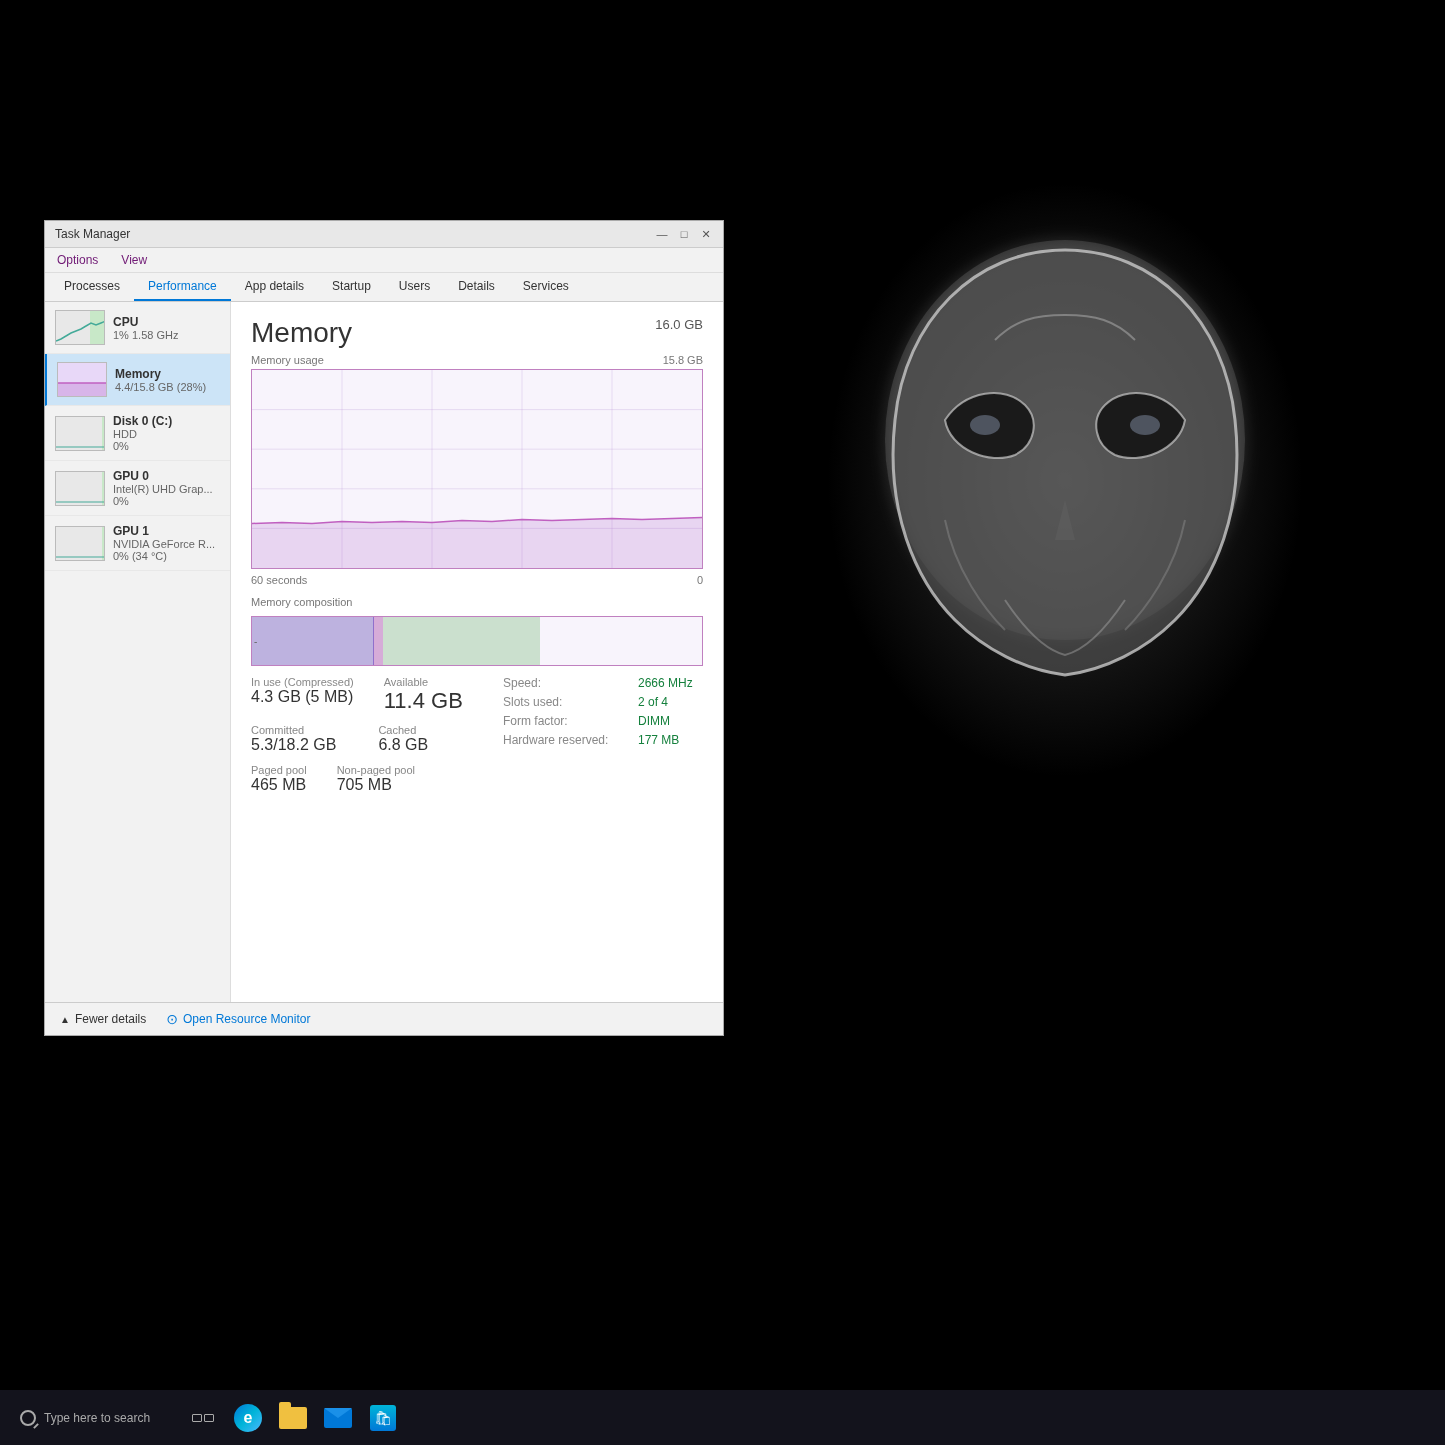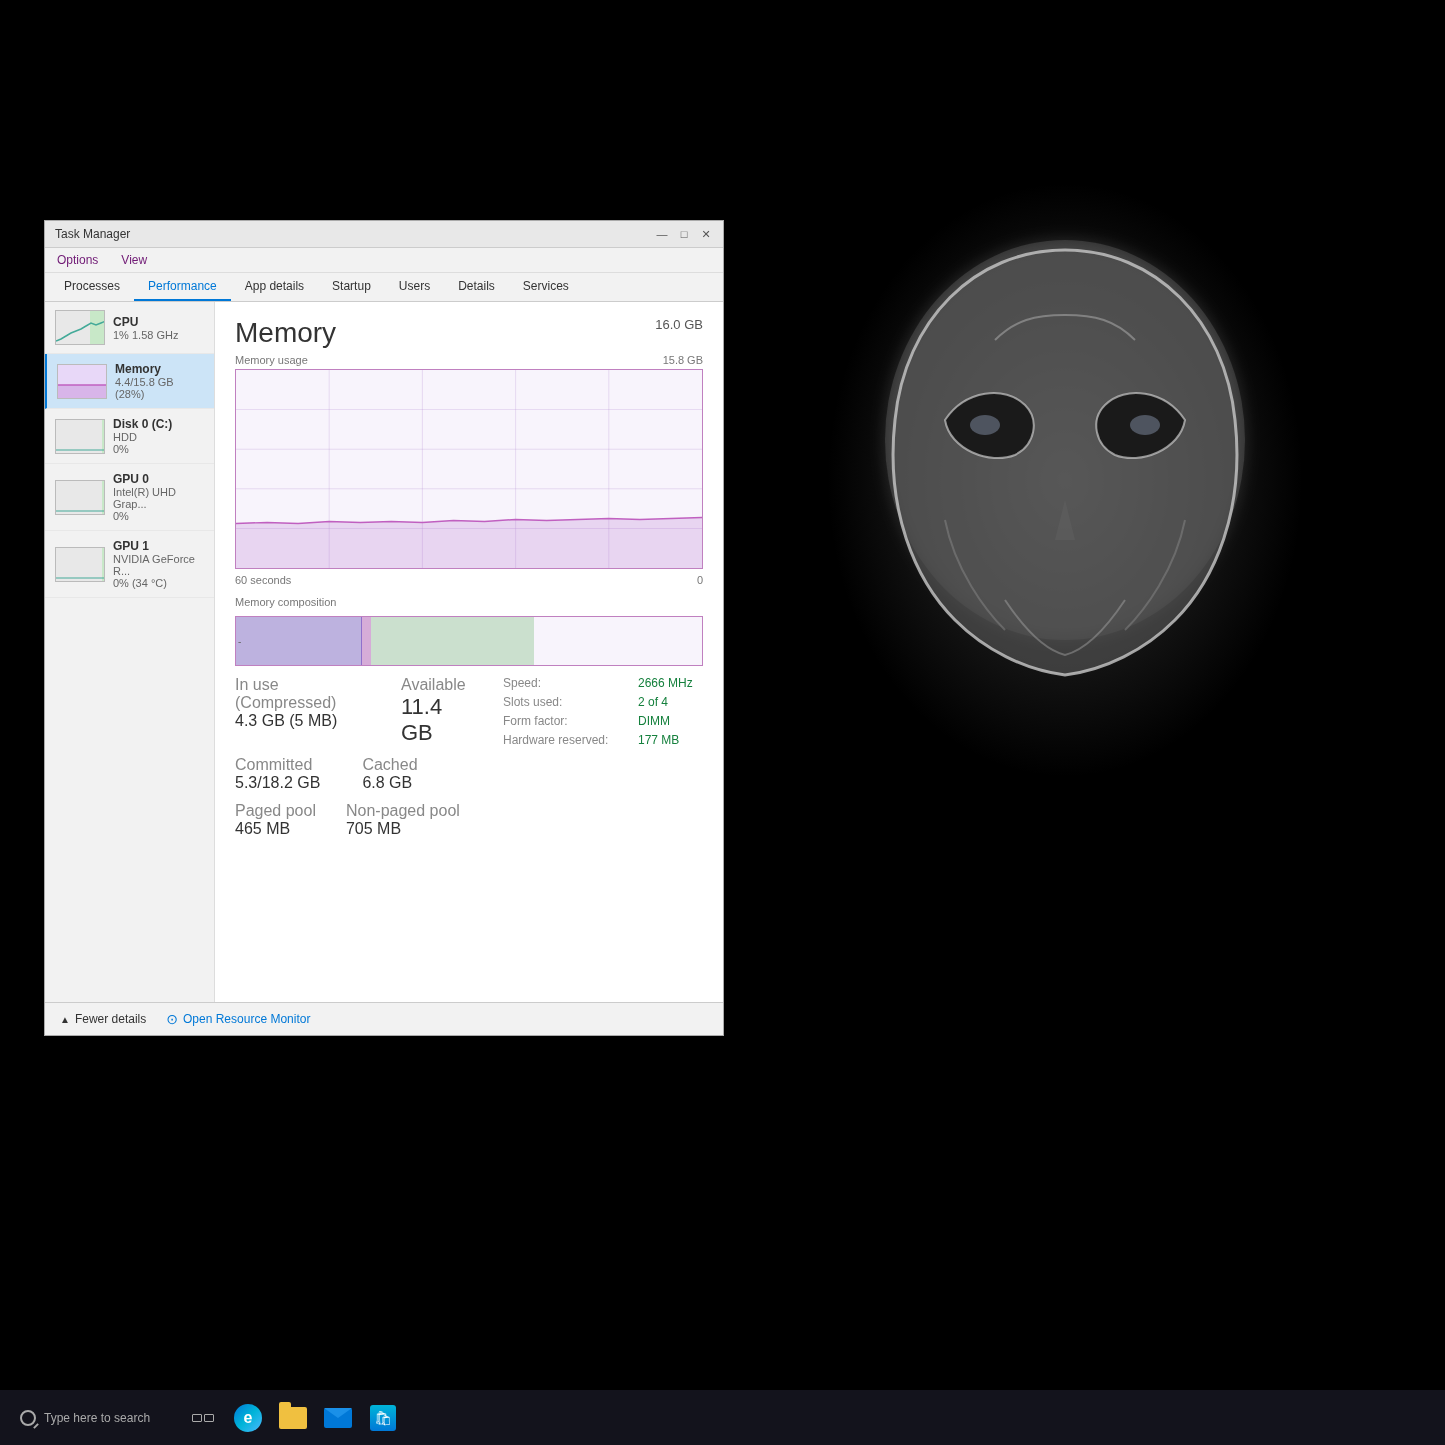--- a/index.html
+++ b/index.html
@@ -127,21 +127,21 @@
     }
 
     .tm-body {
       display: flex;
       height: 700px;
       background: #fff;
     }
 
     
     .tm-sidebar {
-      width: 170px;
+      width: 186px;
       background: #f2f2f2;
       border-right: 1px solid #ddd;
       overflow-y: auto;
     }
 
     .sidebar-item {
       padding: 8px 10px;
       cursor: pointer;
       border-bottom: 1px solid #e8e8e8;
       display: flex;
@@ -293,21 +293,21 @@
       color: #777;
       margin-bottom: 8px;
     }
 
     .stat-item {
       display: flex;
       flex-direction: column;
     }
 
     .stat-label {
-      font-size: 16px;
+      font-size: 11px;
       color: #888;
     }
 
     .stat-value {
       font-size: 22px;
       font-weight: 300;
       color: #333;
     }
 
     .stat-value-sm {

